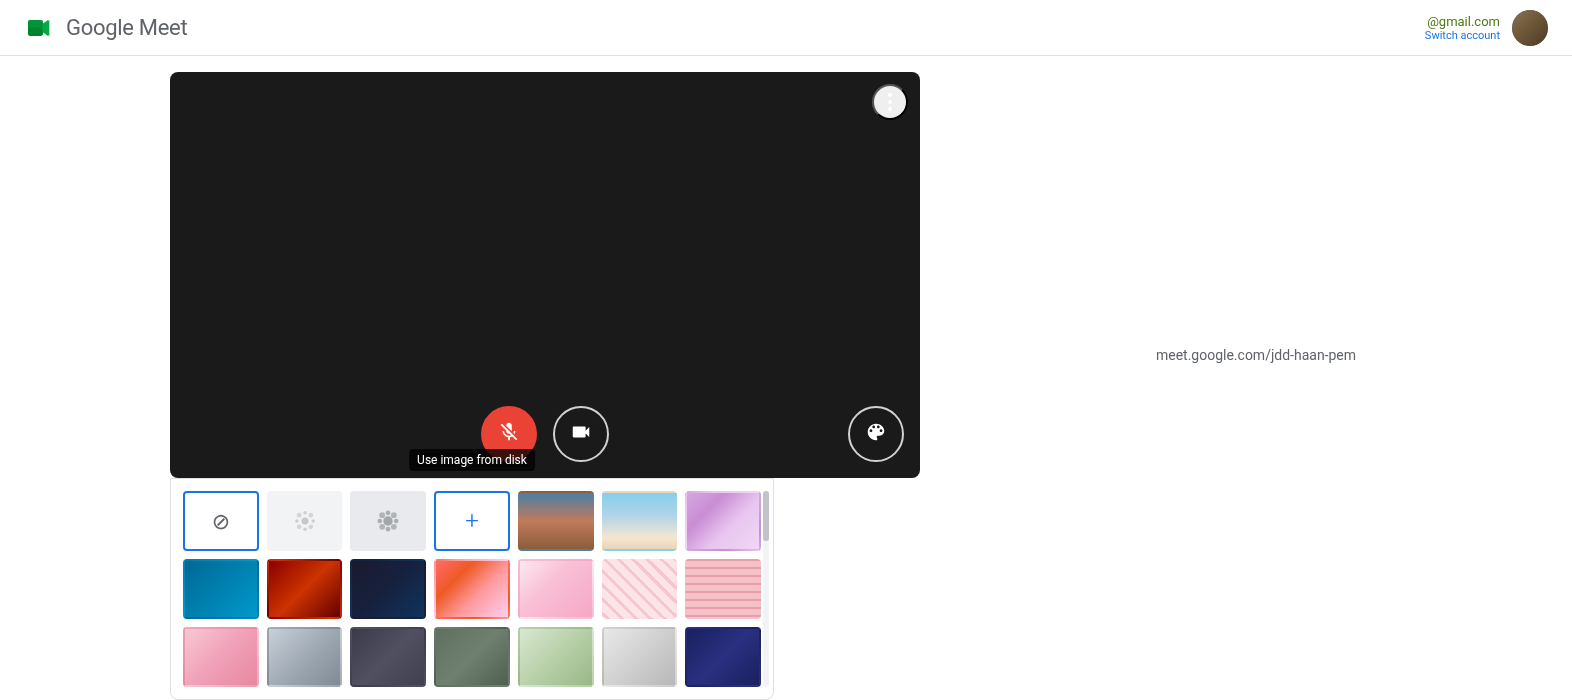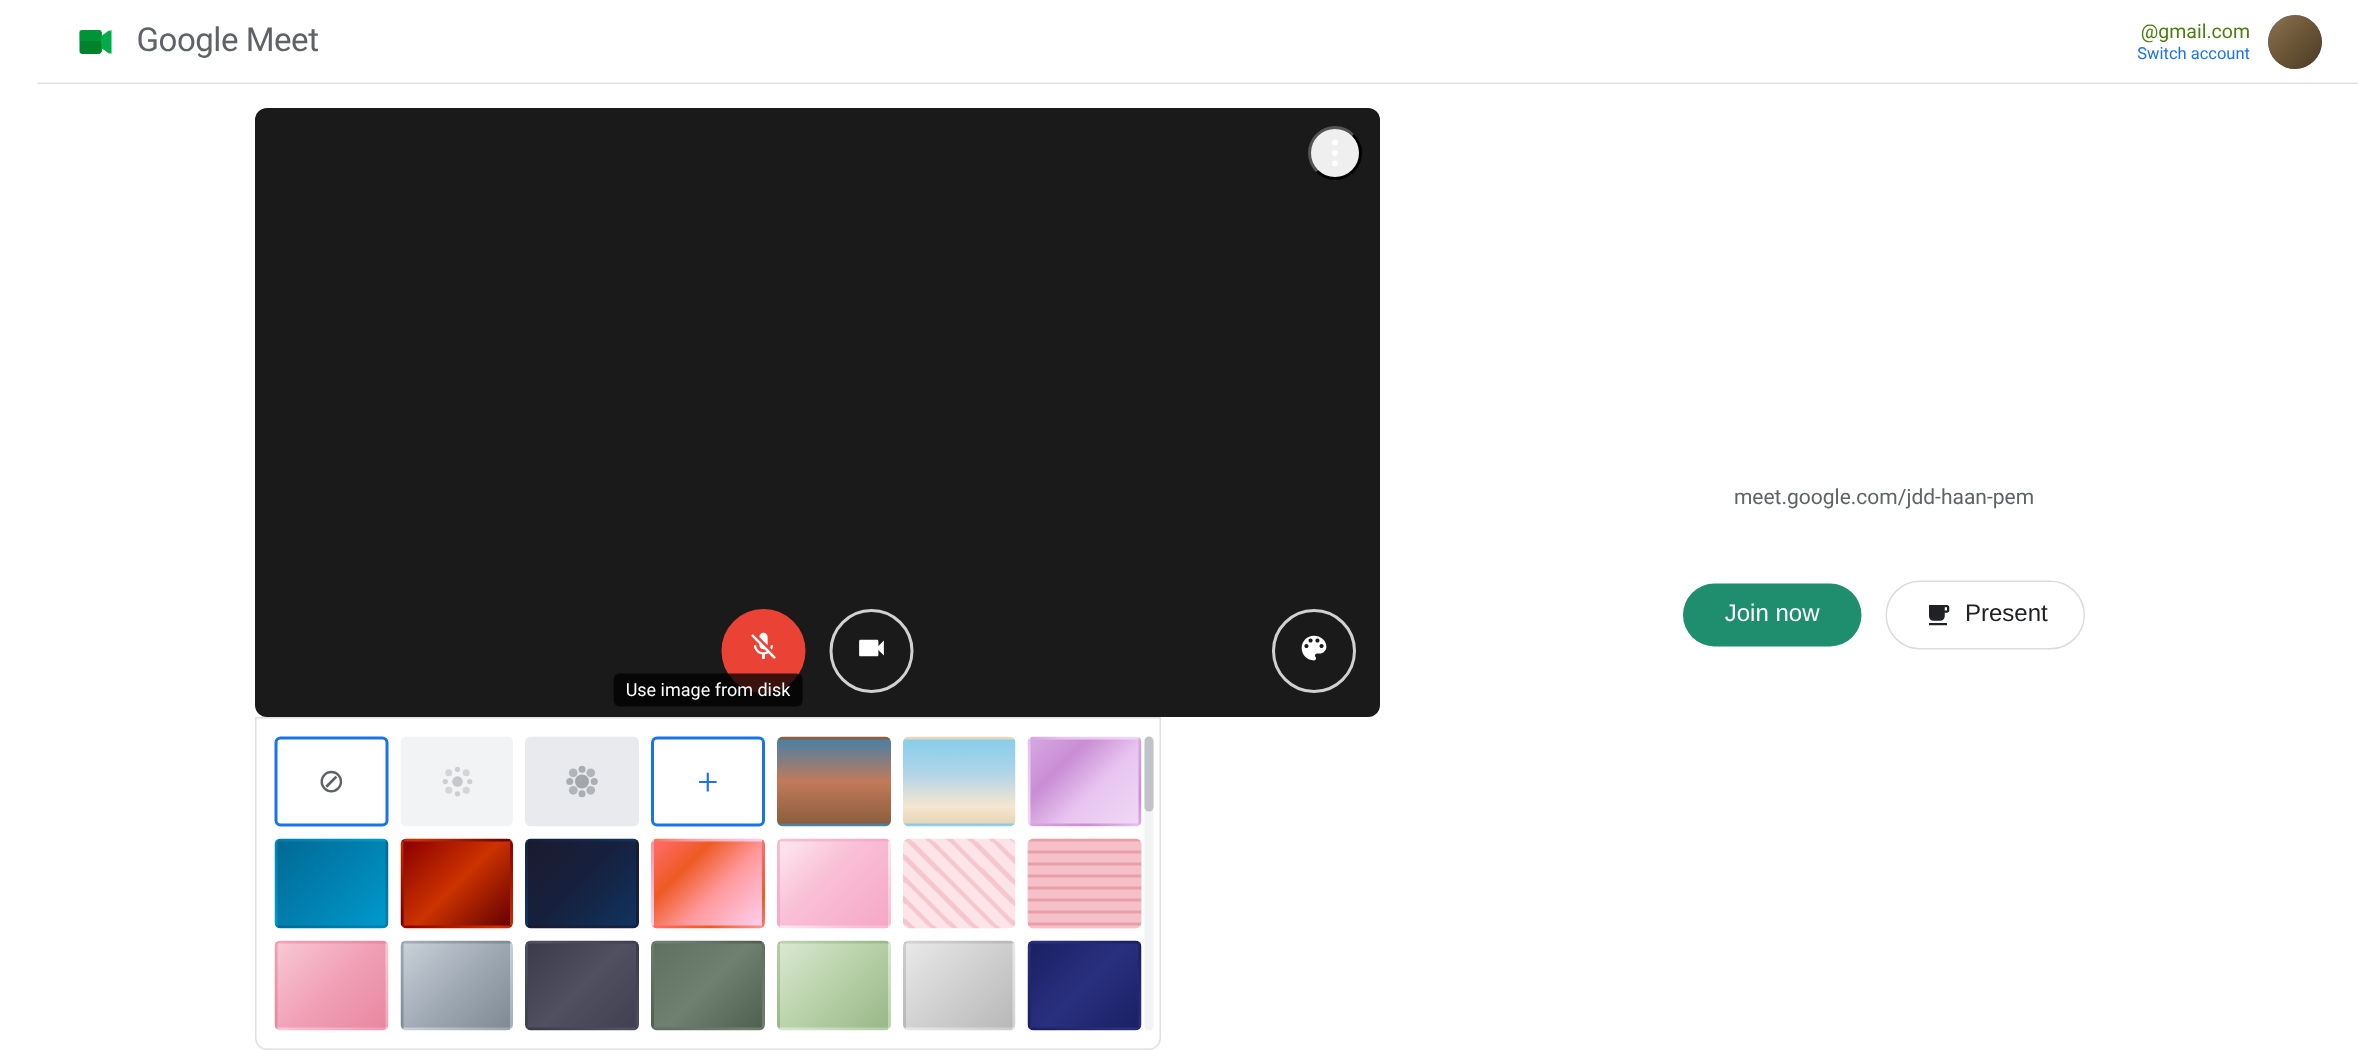--- a/index.html
+++ b/index.html
@@ -15,21 +15,20 @@
 
     
     .header {
       display: flex;
       align-items: center;
       justify-content: space-between;
       padding: 8px 24px;
       height: 56px;
       border-bottom: 1px solid #e0e0e0;
       flex-shrink: 0;
-      margin-left: 25px;
     }
     .header-left {
       display: flex;
       align-items: center;
       gap: 10px;
     }
     .google-meet-logo {
       width: 32px;
       height: 32px;
     }
@@ -473,27 +472,15 @@
 
       <div style="position:absolute; right:4px; top:12px; bottom:12px; width:6px; background:#f1f3f4; border-radius:3px;">
         <div style="width:6px; height:50px; background:#c0c4c8; border-radius:3px;"></div>
       </div>
     </div>
   </div>
 
   <div class="right-panel">
     <p class="meeting-url">meet.google.com/jdd-haan-pem</p>
 
-    <div class="action-buttons">
-      <button class="join-now-btn">Join now</button>
-
-      <button class="present-btn">
-        <span class="present-icon">
-          <svg width="18" height="18" viewBox="0 0 24 24" fill="#202124">
-            <path d="M20 3H4v10c0 2.21 1.79 4 4 4h6c2.21 0 4-1.79 4-4v-3h2c1.11 0 2-.89 2-2V5c0-1.11-.89-2-2-2zm0 5h-2V5h2v3zM4 19h16v2H4z"></path>
-          </svg>
-        </span>
-        <span>Present</span>
-      </button>
-    </div>
   </div>
 
 </div>
 
 </body></html>

